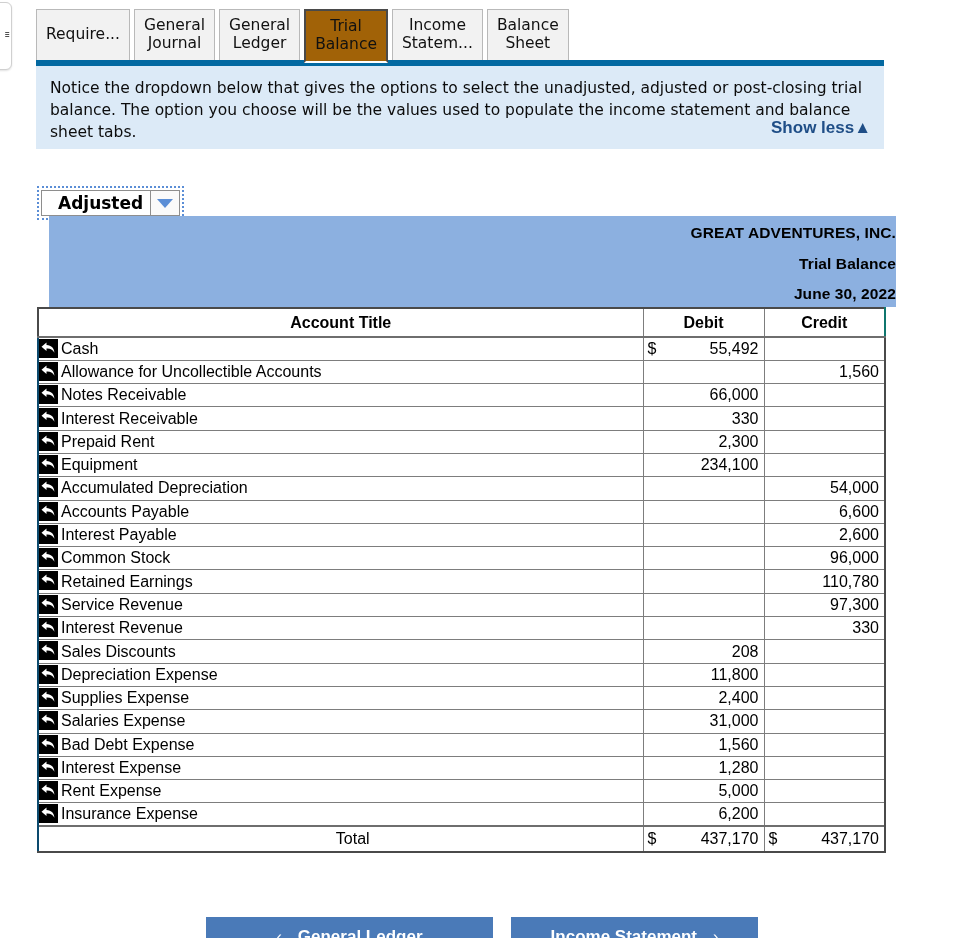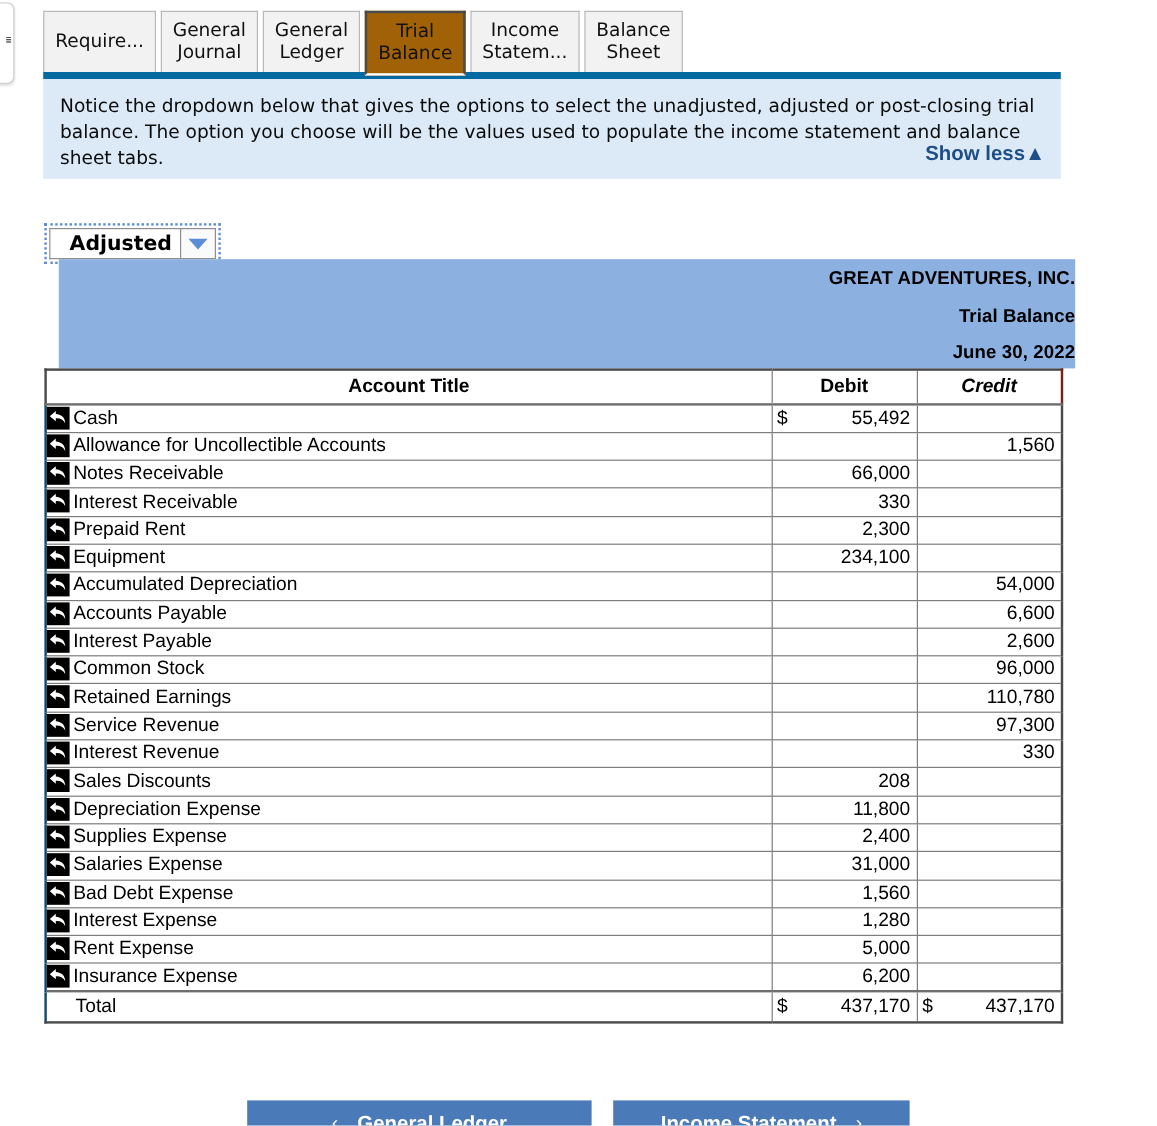--- a/index.html
+++ b/index.html
@@ -187,21 +187,21 @@
     vertical-align: middle;
   }
   .tb thead th {
     font-weight: bold;
     text-align: center;
     border-top: 2px solid #4a4a4a;
     border-bottom: 2px solid #6e6e6e;
     height: 29px;
   }
   .tb thead th.h-title { border-left: 2px solid #4a4a4a; }
-  .tb thead th.h-credit { border-right: 2px solid #7f1d1d; font-style: italic; }
+  .tb thead th.h-credit { border-right: 2px solid #0f766e; }
 
   td.acct {
     position: relative;
     padding-left: 22px;
     white-space: nowrap;
     border-left: 2px solid #0c4a6e;
   }
   td.acct .undo {
     position: absolute;
     left: 0px; top: 1px;
@@ -225,20 +225,21 @@
   }
   td.credit { border-right: 2px solid #4a4a4a; }
 
   tr.total-row td {
     border-top: 2px solid #6e6e6e;
     border-bottom: 2px solid #4a4a4a;
     height: 26px;
   }
   tr.total-row td.acct {
     padding-left: 24px;
+    text-align: center;
   }
 
   
   .navbar {
     position: absolute;
     left: 0; top: 917px;
     width: 964px; height: 30px;
     display: flex;
     justify-content: center;
     gap: 18px;

